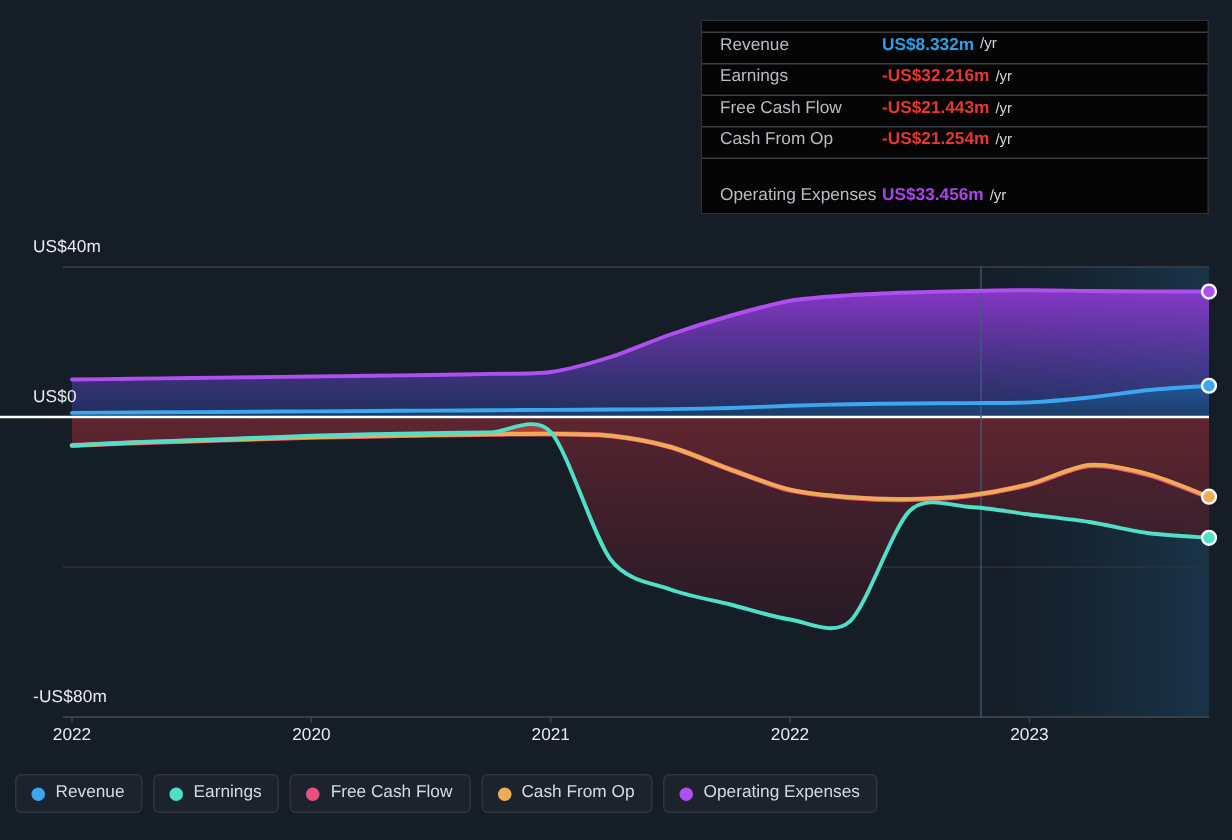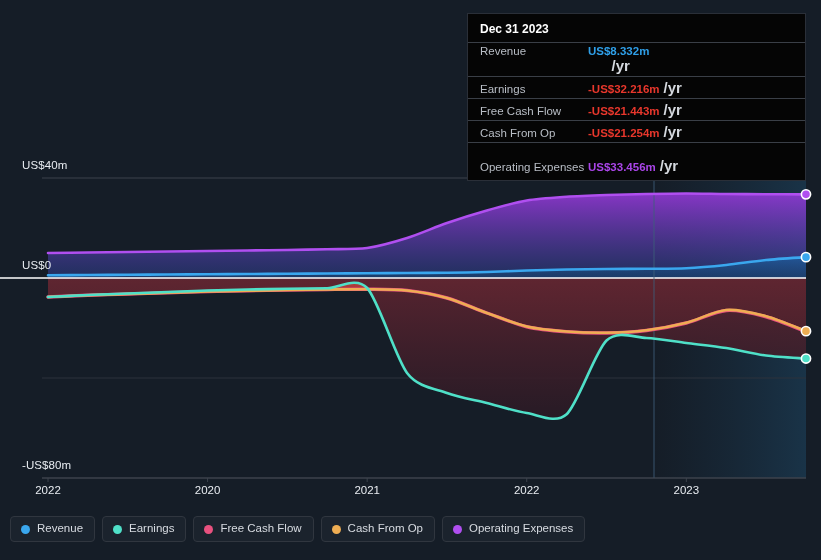--- a/index.html
+++ b/index.html
@@ -80,22 +80,22 @@
     width: 108px;
     flex: 0 0 108px;
   }
   .tt-value {
     font-size: 11.5px;
     font-weight: bold;
     white-space: nowrap;
   }
   .tt-unit {
     color: #d5d9df;
-    font-size: 15px;
-    font-weight: bold;
+    font-size: 10px;
+    font-weight: normal;
     margin-left: 4px;
   }
   .tt-spacer { flex: 0 0 108px; }
   .v-blue   { color: #2f9fe8; }
   .v-red    { color: #e8372c; }
   .v-purple { color: #a945e8; margin-top: 16px; }
 
   
   #legend {
     position: absolute;
@@ -189,25 +189,24 @@
   <div id="x-axis-labels">
       <div class="x-axis-label" style="left: 48px;">2022</div>
       <div class="x-axis-label" style="left: 207.6px;">2020</div>
       <div class="x-axis-label" style="left: 367.2px;">2021</div>
       <div class="x-axis-label" style="left: 526.7px;">2022</div>
       <div class="x-axis-label" style="left: 686.3px;">2023</div>
     </div>
 </div>
 
 <div id="tooltip">
-  <div id="tooltip-date">Dec 31 2023</div>
   <div id="tooltip-rows">
       <div class="tt-row">
         <div class="tt-label">Revenue</div>
-        <div style="display: flex; align-items: center; flex-direction: column;">
+        <div style="display: flex; align-items: flex-start;">
           <span class="tt-value v-blue">US$8.332m</span>
           <span class="tt-unit">/yr</span>
         </div>
       </div>
       <div class="tt-row">
         <div class="tt-label">Earnings</div>
         <div style="display: flex; align-items: baseline;">
           <span class="tt-value v-red">-US$32.216m</span>
           <span class="tt-unit">/yr</span>
         </div>

